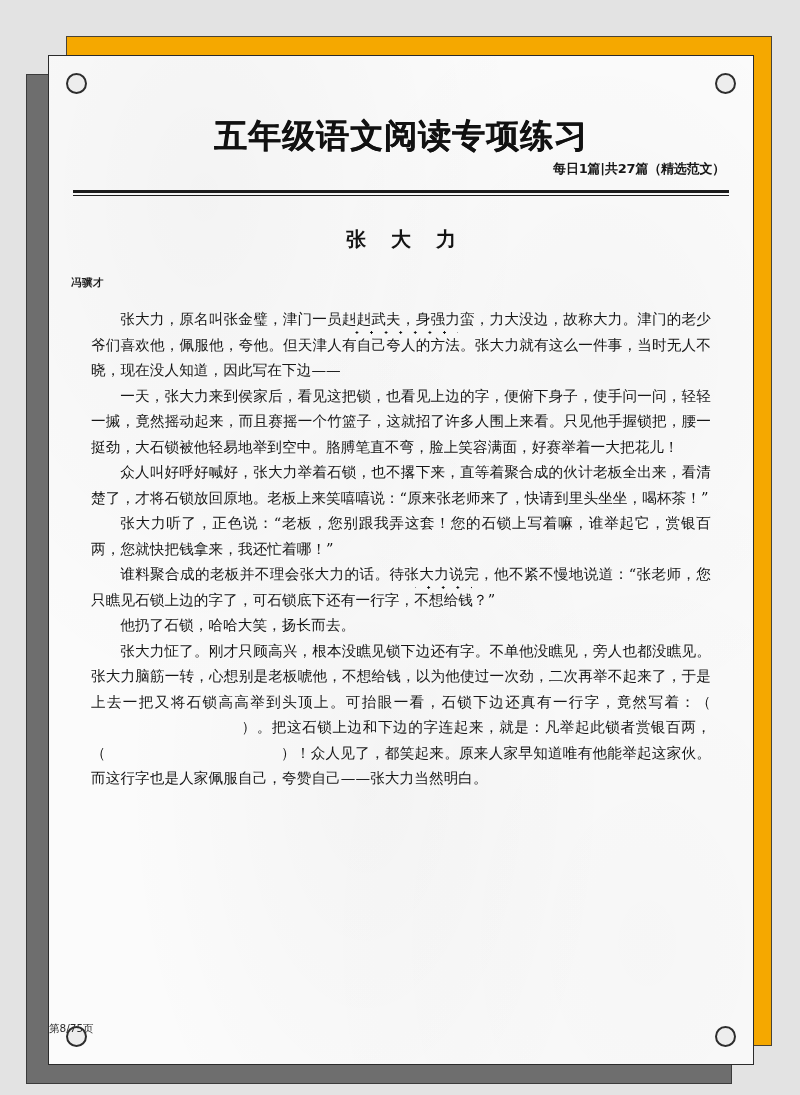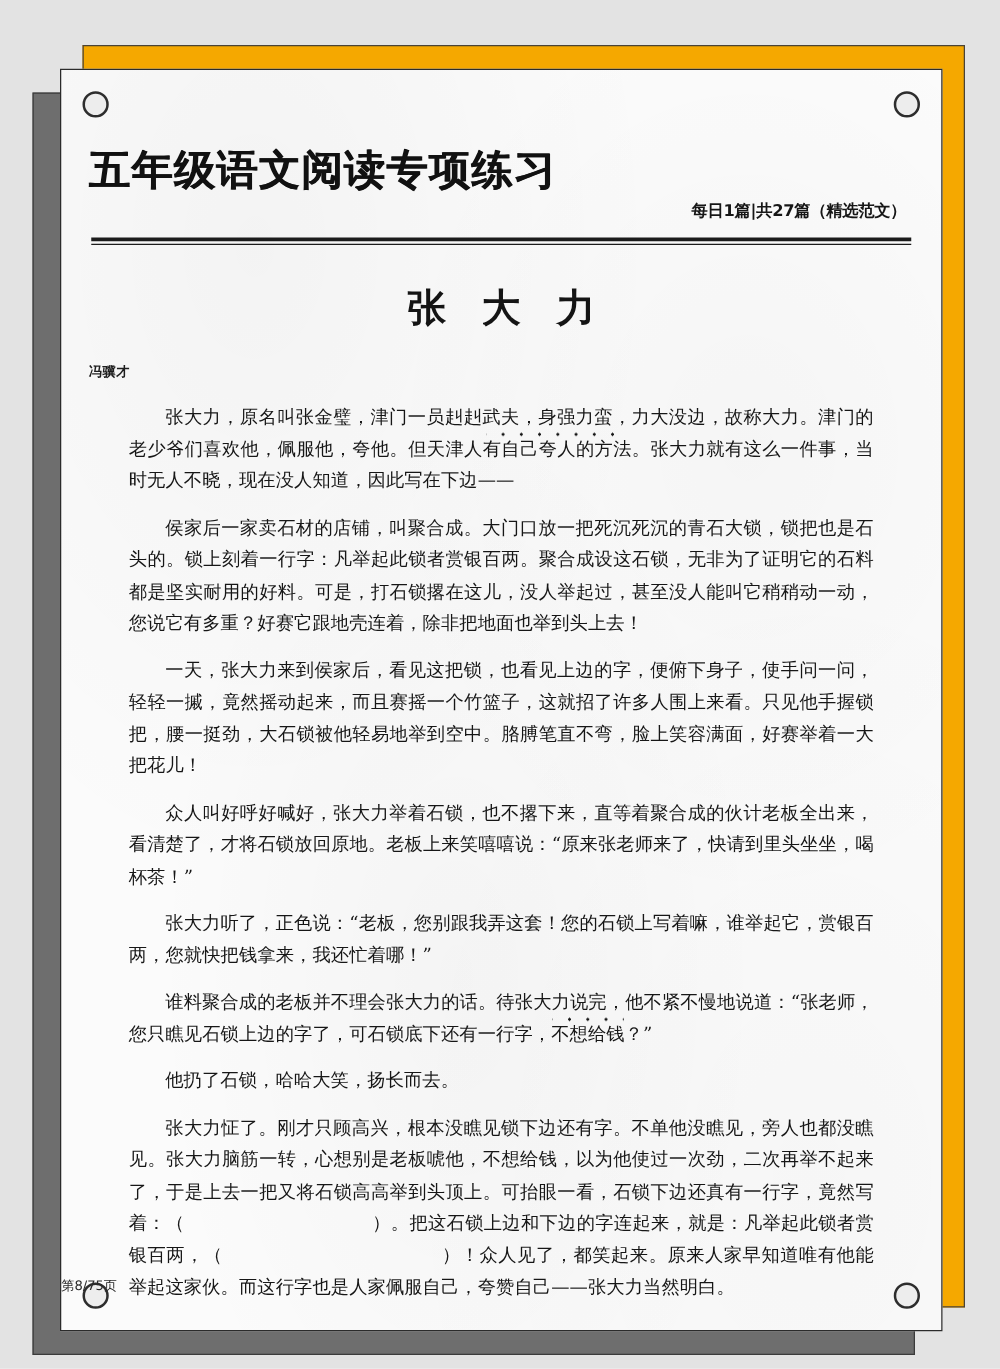--- a/index.html
+++ b/index.html
@@ -99,21 +99,21 @@
 
   .header {
     position: relative;
     margin-top: 58px;
     height: 68px;
   }
   .doc-title {
     position: absolute;
     left: 0; right: 0;
     top: 0;
-    text-align: left;
+    text-align: center;
     font-family: "DejaVu Sans", "Liberation Sans", sans-serif;
     font-weight: bold;
     font-size: 33px;
     letter-spacing: 1px;
     color: #111;
     text-shadow: 0.6px 0 0 #111;
   }
   .doc-subtitle {
     position: absolute;
     right: 6px;
@@ -130,21 +130,21 @@
     border-top: 3.2px solid #1c1c1c;
     border-bottom: 1.3px solid #1c1c1c;
     height: 2px;
   }
 
   .article-title {
     text-align: center;
     margin-top: 30px;
     font-family: "DejaVu Serif", "Liberation Serif", serif;
     font-weight: bold;
-    font-size: 31px;
+    font-size: 20px;
     letter-spacing: 9px;
     color: #141414;
     text-indent: 9px;
   }
   .article-author {
     text-align: left;
     margin-top: 23px;
     font-family: "DejaVu Sans", "Liberation Sans", sans-serif;
     font-weight: bold;
     font-size: 10.5px;
@@ -156,21 +156,21 @@
     margin: 16px 20px 0 20px;
     font-family: "DejaVu Serif", "Liberation Serif", serif;
     font-size: 14.6px;
     line-height: 25.5px;
     color: #161616;
     text-align: justify;
     text-justify: inter-character;
     letter-spacing: 0.1px;
   }
   .body-text p {
-    margin: 12px;
+    margin: 0;
     text-indent: 2em;
   }
   .emph {
     
     position: relative;
   }
   .emph::after {
     content: "";
     position: absolute;
     left: 2%;
@@ -224,21 +224,20 @@
         <div class="doc-subtitle">每日1篇|共27篇（精选范文）</div>
       </div>
 
       <div class="rule"></div>
 
       <div class="article-title">张 大 力</div>
       <div class="article-author">冯骥才</div>
 
       <div class="body-text">
           <p><span>张大力，原名叫张金璧，津门一员赳赳武夫，身强力蛮，力大没边，故称大力。津门的老少爷们喜欢他，佩服他，夸他。但天津人</span><span class="emph">有自己夸人的方法</span><span>。张大力就有这么一件事，当时无人不晓，现在没人知道，因此写在下边——</span></p>
-          <p><span>侯家后一家卖石材的店铺，叫聚合成。大门口放一把死沉死沉的青石大锁，锁把也是石头的。锁上刻着一行字：凡举起此锁者赏银百两。聚合成设这石锁，无非为了证明它的石料都是坚实耐用的好料。可是，打石锁撂在这儿，没人举起过，甚至没人能叫它稍稍动一动，您说它有多重？好赛它跟地壳连着，除非把地面也举到头上去！</span></p>
           <p><span>一天，张大力来到侯家后，看见这把锁，也看见上边的字，便俯下身子，使手问一问，轻轻一摵，竟然摇动起来，而且赛摇一个竹篮子，这就招了许多人围上来看。只见他手握锁把，腰一挺劲，大石锁被他轻易地举到空中。胳膊笔直不弯，脸上笑容满面，好赛举着一大把花儿！</span></p>
           <p><span>众人叫好呼好喊好，张大力举着石锁，也不撂下来，直等着聚合成的伙计老板全出来，看清楚了，才将石锁放回原地。老板上来笑嘻嘻说：“原来张老师来了，快请到里头坐坐，喝杯茶！”</span></p>
           <p><span>张大力听了，正色说：“老板，您别跟我弄这套！您的石锁上写着嘛，谁举起它，赏银百两，您就快把钱拿来，我还忙着哪！”</span></p>
           <p><span>谁料聚合成的老板并不理会张大力的话。待张大力说完，他不紧不慢地说道：“张老师，您只瞧见石锁上边的字了，可石锁底下还有一行字，</span><span class="emph">不想给钱</span><span>？”</span></p>
           <p><span>他扔了石锁，哈哈大笑，扬长而去。</span></p>
           <p><span>张大力怔了。刚才只顾高兴，根本没瞧见锁下边还有字。不单他没瞧见，旁人也都没瞧见。张大力脑筋一转，心想别是老板唬他，不想给钱，以为他使过一次劲，二次再举不起来了，于是上去一把又将石锁高高举到头顶上。可抬眼一看，石锁下边还真有一行字，竟然写着：（</span><span class="blank"></span><span>）。把这石锁上边和下边的字连起来，就是：凡举起此锁者赏银百两，（</span><span class="blank-wide"></span><span>）！众人见了，都笑起来。原来人家早知道唯有他能举起这家伙。而这行字也是人家佩服自己，夸赞自己——张大力当然明白。</span></p>
         </div>
 
       <div class="footer">第8/75页</div>
 

